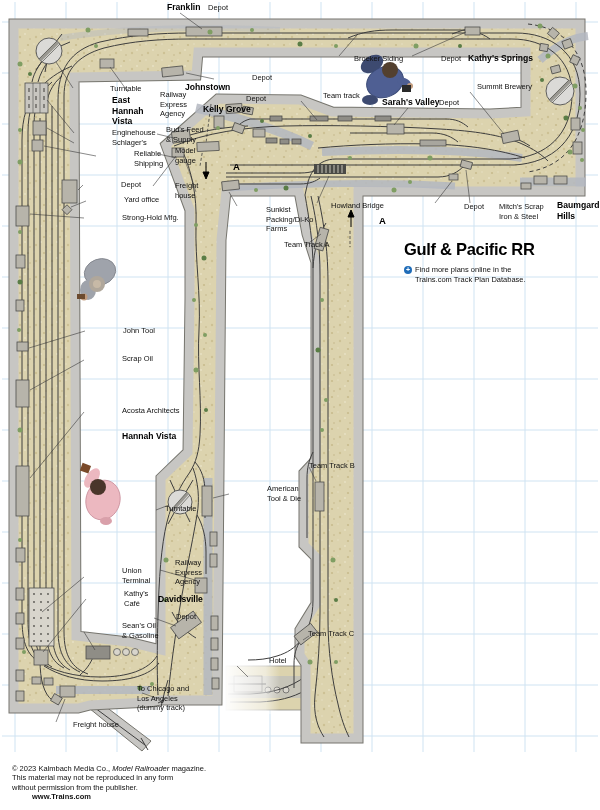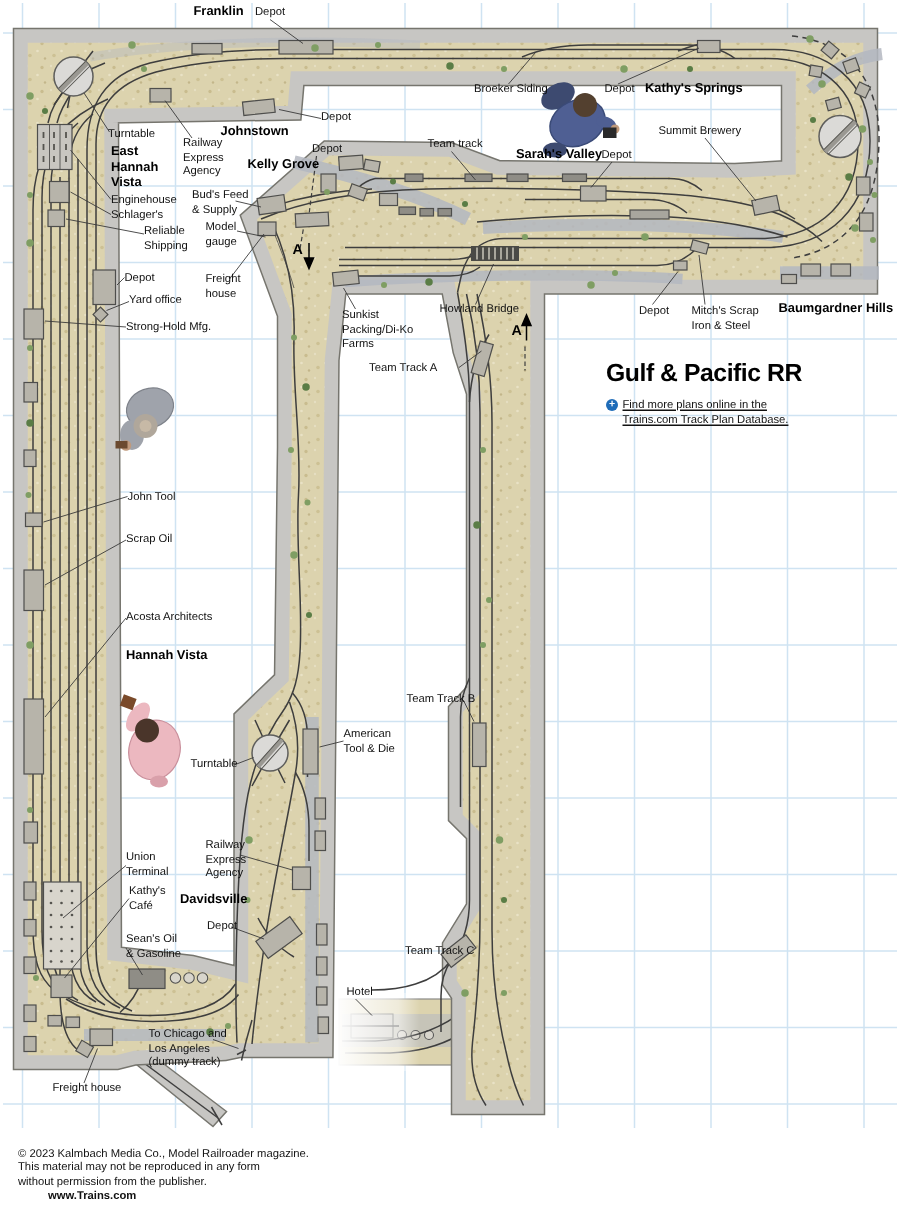--- a/index.html
+++ b/index.html
@@ -1,31 +1,31 @@
 <!DOCTYPE html>
 <html><head>
 <meta charset="utf-8">
 <style>
   html,body{margin:0;padding:0;background:#fff;}
   #page{position:relative;width:600px;height:810px;background:#fff;overflow:hidden;
         font-family:"Liberation Sans",sans-serif;}
   #plan-svg{position:absolute;left:0;top:0;}
   .lbl{position:absolute;font-size:7.5px;line-height:9.6px;color:#111;
-       white-space:pre-line;pointer-events:none;z-index:5;}
+       white-space:pre-line;pointer-events:none;z-index:5;margin-left:38px;}
   .lbl.b{font-weight:bold;font-size:8.6px;line-height:10.5px;color:#000;}
   .lbl.sec{font-weight:bold;font-size:9.5px;color:#000;}
   #title-block{position:absolute;left:404px;top:240px;width:185px;z-index:5;}
   #title-block .t{font-weight:bold;font-size:16.5px;color:#000;letter-spacing:-0.3px;}
   #title-block .s{font-size:7.5px;line-height:9.6px;color:#111;margin-top:5px;}
-  #title-block .find{font-size:7.5px;line-height:9.6px;color:#111;margin-top:6px;position:relative;padding-left:11px;text-decoration:underline;}
+  #title-block .find{font-size:7.5px;line-height:9.6px;color:#111;margin-top:6px;position:relative;padding-left:11px;}
   #title-block .find .ic{position:absolute;left:0;top:1px;width:8px;height:8px;border-radius:50%;
        background:#1f6cb8;color:#fff;font-size:7px;line-height:8px;text-align:center;font-weight:bold;}
   #copyright{position:absolute;left:12px;top:764px;font-size:7.5px;line-height:9.3px;color:#111;z-index:5;}
   #copyright .bold{font-weight:bold;padding-left:20px;}
-  #copyright .it{}
+  #copyright .it{font-style:italic;}
 </style>
 </head>
 <body>
 
 <div id="page">
 
 <svg id="plan-svg" width="600" height="810" viewBox="0 0 600 810">
   <defs>
     <pattern id="terrain" width="16" height="16" patternUnits="userSpaceOnUse">
       <rect width="16" height="16" fill="#dcd3ae"></rect>

